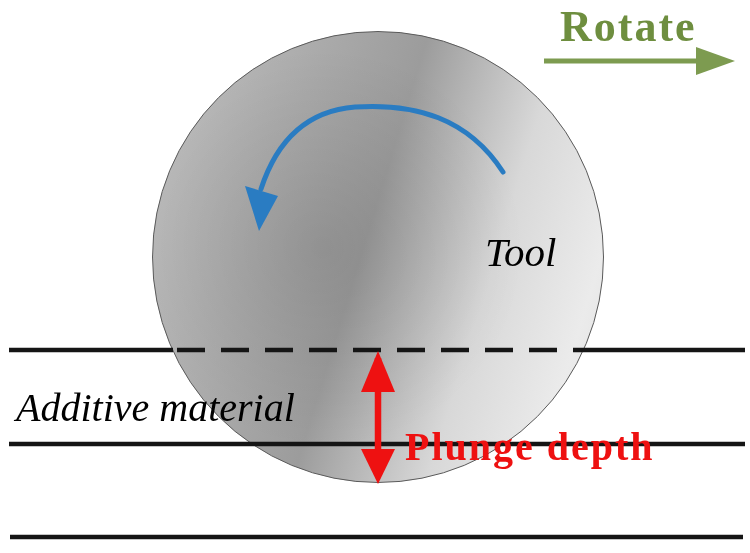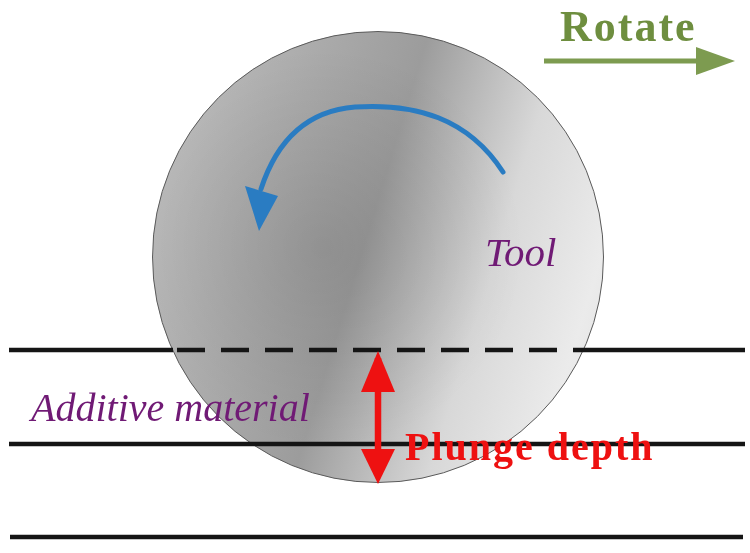--- a/index.html
+++ b/index.html
@@ -33,21 +33,21 @@
     position: absolute;
     left: 0;
     top: 0;
     width: 750px;
     height: 553px;
   }
   .label {
     position: absolute;
     line-height: 1.05;
     white-space: nowrap;
-    color: #701a75;
+    color: #000000;
   }
   .label-travel {
     left: 560px;
     top: 4px;
     font-size: 44px;
     font-weight: bold;
     letter-spacing: 2px;
     color: #6e8e3f;
   }
   .label-rotate {
@@ -58,21 +58,21 @@
     letter-spacing: 2px;
     color: #2a7cc2;
   }
   .label-tool {
     left: 485px;
     top: 231px;
     font-size: 41px;
     font-style: italic;
   }
   .label-additive {
-    left: 31px;
+    left: 16px;
     top: 387px;
     font-size: 40px;
     font-style: italic;
   }
   .label-plunge {
     left: 405px;
     top: 390px;
     font-size: 40px;
     font-weight: bold;
     letter-spacing: 2px;

